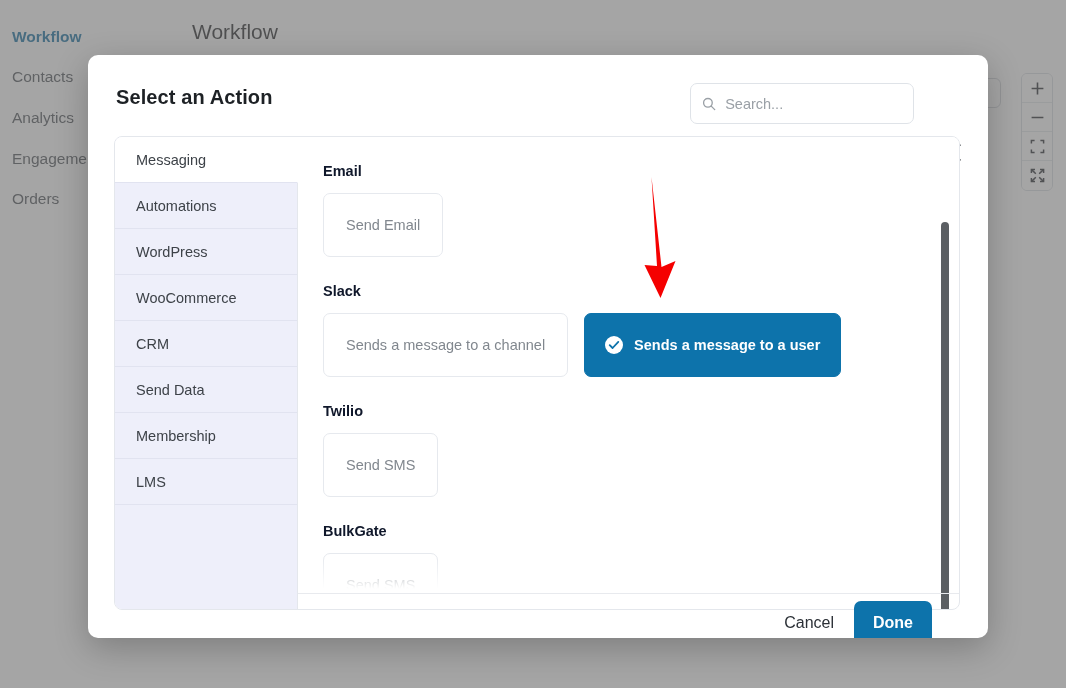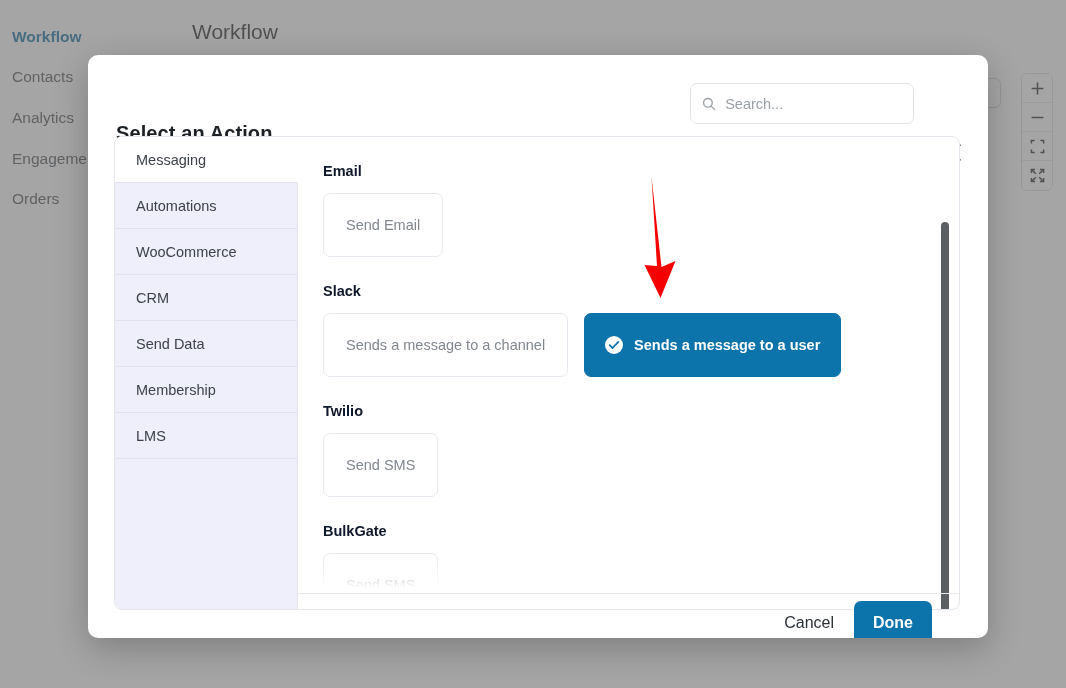--- a/index.html
+++ b/index.html
@@ -107,21 +107,20 @@
     overflow: hidden;
   }
 
   #modal-title {
     position: absolute;
     left: 28px; top: 31px;
     font-size: 20px;
     color: #1d2125;
     font-weight: bold;
     letter-spacing: 0.1px;
-    margin-top: 36px;
   }
 
   #search-wrap {
     position: absolute;
     left: 602px; top: 28px;
     width: 224px; height: 41px;
     border: 1px solid #dfe3e8;
     border-radius: 7px;
     background: #ffffff;
     display: flex;
@@ -367,20 +366,21 @@
     <svg width="21" height="21" viewBox="0 0 21 21">
       <path d="M3.2 3.2 L17.8 17.8 M17.8 3.2 L3.2 17.8" stroke="#2b3036" stroke-width="1.8" stroke-linecap="round"></path>
     </svg>
   </div>
 
   <div id="panel">
 
     <div id="tabs">
       <div class="tab active">Messaging</div>
       <div class="tab">Automations</div>
+      <div class="tab">WordPress</div>
       <div class="tab">WooCommerce</div>
       <div class="tab">CRM</div>
       <div class="tab">Send Data</div>
       <div class="tab">Membership</div>
       <div class="tab">LMS</div>
     </div>
 
     <div id="content">
 
       <div class="group">

